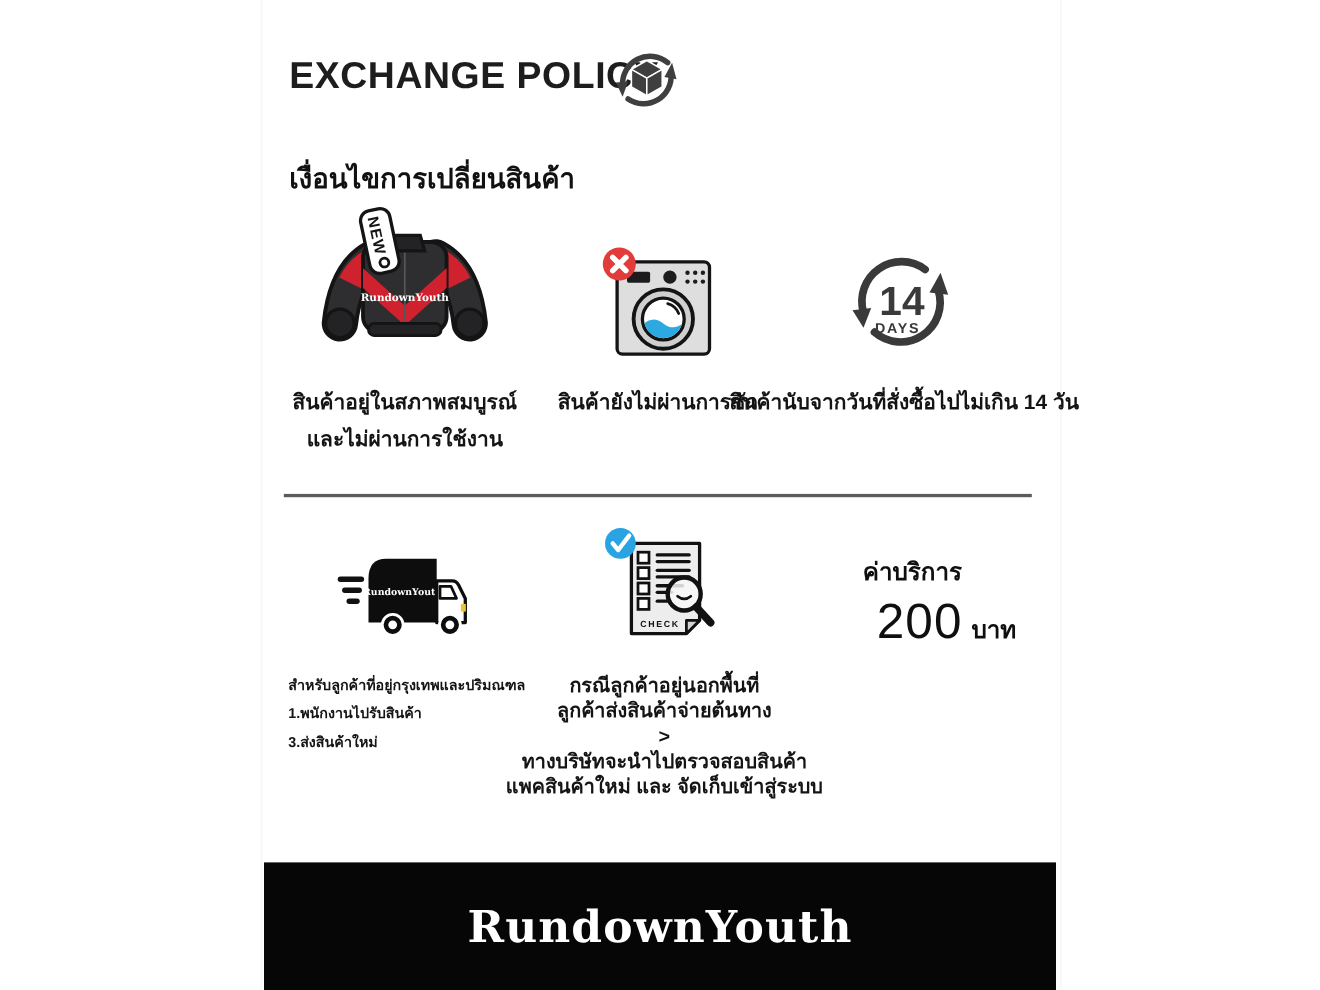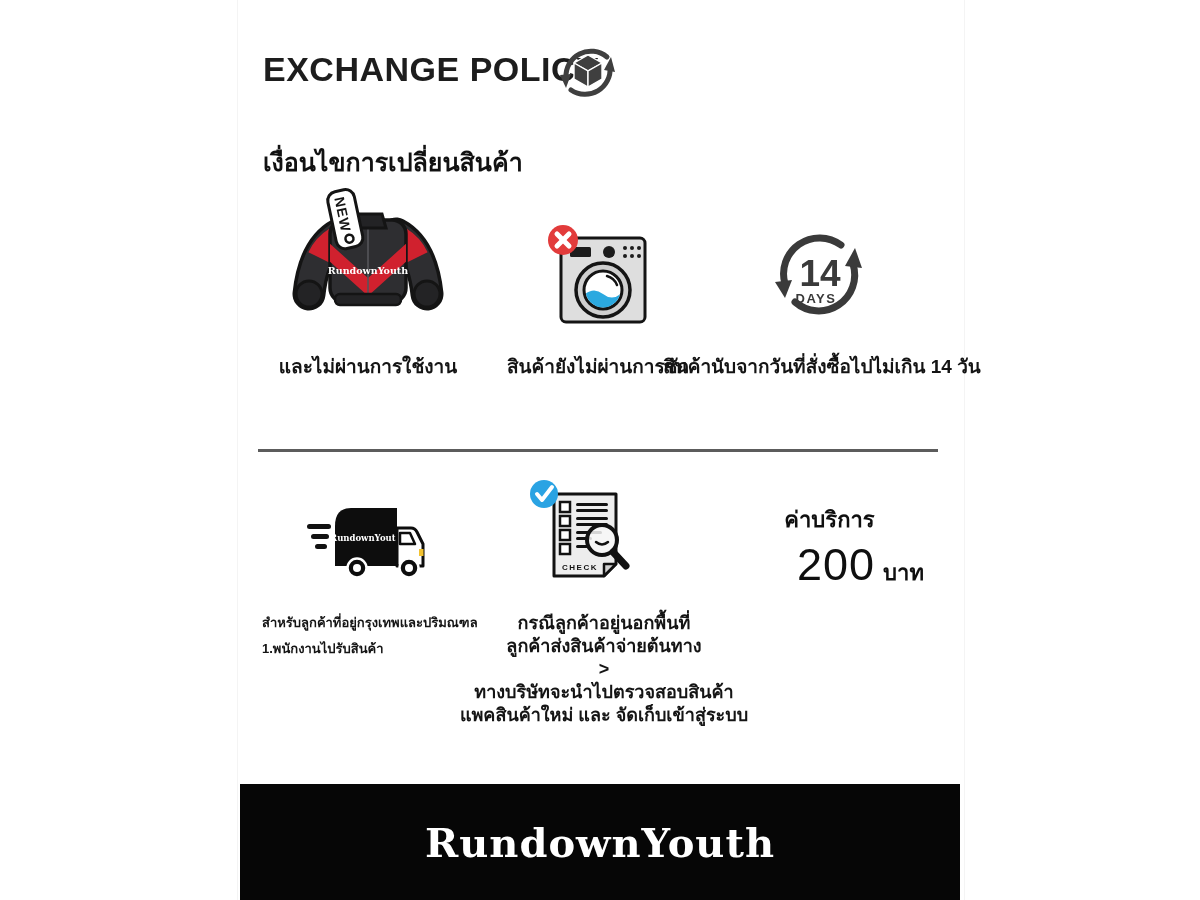--- a/index.html
+++ b/index.html
@@ -18,21 +18,21 @@
   .ic-jacket{position:absolute;left:288px;top:182px;}
   .ic-washer{position:absolute;left:541px;top:216px;}
   .ic-days{position:absolute;left:765px;top:226px;}
   
   .cap{position:absolute;top:350px;transform:translateX(-50%);text-align:center;
     font-size:19px;font-weight:bold;line-height:33px;white-space:nowrap;color:#141414;}
   .cap1{left:368px;} .cap2{left:598px;} .cap3{left:822px;}
   .divider{position:absolute;left:258px;top:449px;width:680px;height:3px;background:#5c5c5c;}
   
   .ic-truck{position:absolute;left:305px;top:494px;}
-  .ic-check{position:absolute;left:526px;top:476px;}
+  .ic-check{position:absolute;left:546px;top:476px;}
   .fee{position:absolute;left:735px;top:502px;color:#0f0f0f;}
   .fee-label{font-size:22px;font-weight:bold;text-align:center;}
   .fee-line2{margin-top:2px;margin-left:62px;white-space:nowrap;}
   .fee-amount{font-size:45px;font-weight:normal;letter-spacing:1px;}
   .fee-unit{font-size:22px;font-weight:bold;margin-left:8px;}
   
   .bkk{position:absolute;left:262px;top:610px;font-size:13px;font-weight:bold;
     line-height:26px;white-space:nowrap;color:#141414;}
   .outside{position:absolute;left:604px;top:612px;transform:translateX(-50%);
     text-align:center;font-size:18px;font-weight:bold;line-height:23px;
@@ -143,20 +143,21 @@
       <path d="M 76 19 A 36 36 0 0 0 20 58" fill="none" stroke="#3a3a3a" stroke-width="7" stroke-linecap="round"></path>
       <polygon points="10,56 27,54 20,72" fill="#3a3a3a"></polygon>
       <path d="M 30 76 A 36 36 0 0 0 88 38" fill="none" stroke="#3a3a3a" stroke-width="7" stroke-linecap="round"></path>
       <polygon points="80,40 97,42 90,22" fill="#3a3a3a"></polygon>
       <text x="55" y="60" font-size="37" font-weight="bold" fill="#3a3a3a" text-anchor="middle">14</text>
       <text x="51" y="77" font-size="13" font-weight="bold" fill="#3a3a3a" text-anchor="middle" letter-spacing="1.5">DAYS</text>
     </svg>
   </div>
 
   <div class="cap cap1">
+    <div>สินค้าอยู่ในสภาพสมบูรณ์</div>
     <div>และไม่ผ่านการใช้งาน</div>
   </div>
   <div class="cap cap2">
     <div>สินค้ายังไม่ผ่านการซัก</div>
   </div>
   <div class="cap cap3">
     <div>สินค้านับจากวันที่สั่งซื้อไปไม่เกิน 14 วัน</div>
   </div>
 
   <div class="divider"></div>
@@ -215,20 +216,21 @@
   <div class="fee">
     <div class="fee-label">ค่าบริการ</div>
     <div class="fee-line2">
       <span class="fee-amount">200</span><span class="fee-unit">บาท</span>
     </div>
   </div>
 
   <div class="bkk">
     <div>สำหรับลูกค้าที่อยู่กรุงเทพและปริมณฑล</div>
     <div>1.พนักงานไปรับสินค้า</div>
+    <div>3.ส่งสินค้าใหม่</div>
   </div>
 
   <div class="outside">
     <div>กรณีลูกค้าอยู่นอกพื้นที่</div>
     <div>ลูกค้าส่งสินค้าจ่ายต้นทาง</div>
     <div>&gt;</div>
     <div>ทางบริษัทจะนำไปตรวจสอบสินค้า</div>
     <div>แพคสินค้าใหม่ และ จัดเก็บเข้าสู่ระบบ</div>
   </div>
 

